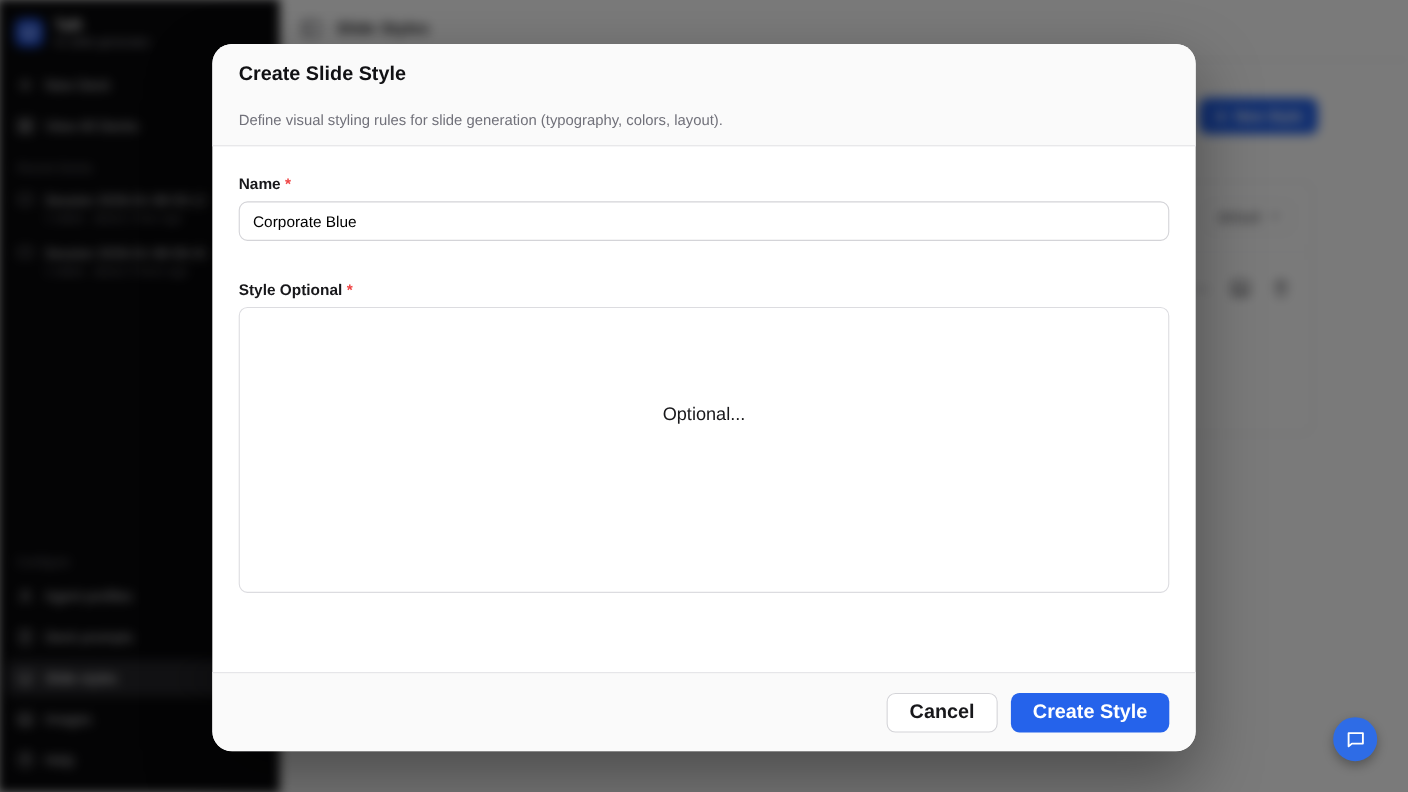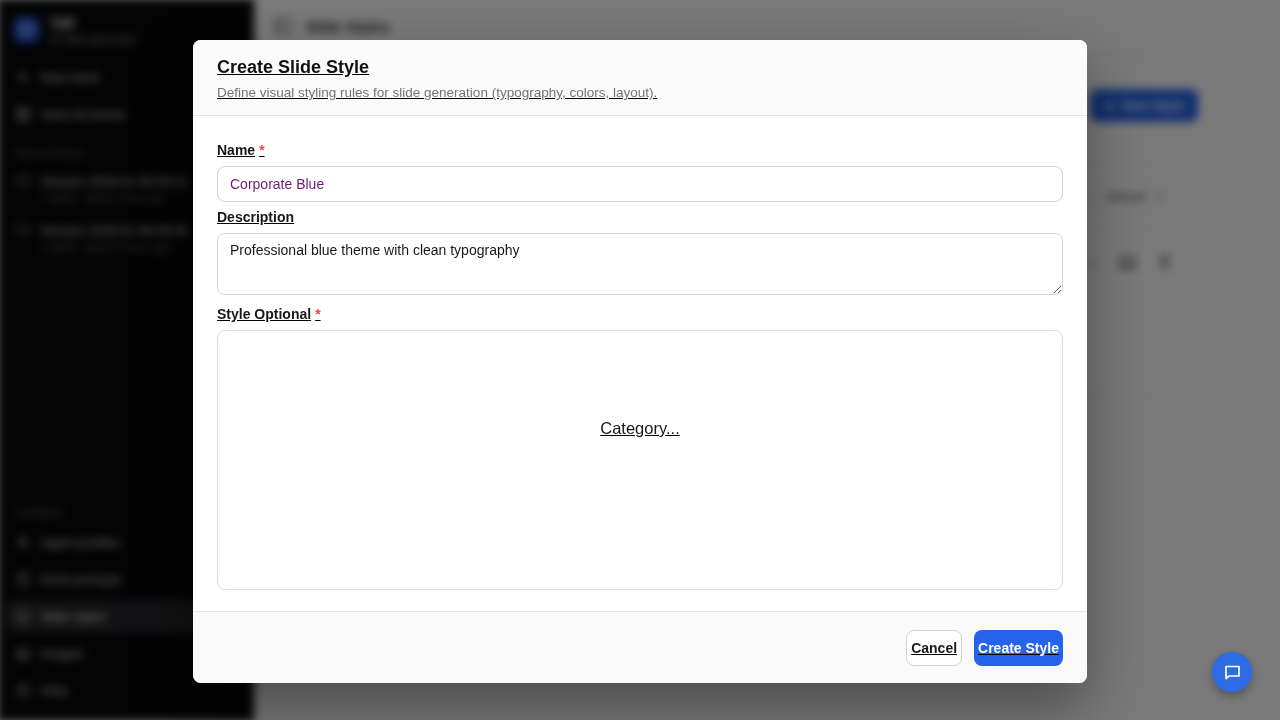--- a/index.html
+++ b/index.html
@@ -43,43 +43,43 @@
   .bg-row { height:64px; display:flex; align-items:center; justify-content:flex-end;
             gap:20px; padding:0 20px; color:#3f3f46; }
   .bg-row .dash { font-size:13px; color:#52525b; }
   .bg-ic { width:17px; height:17px; }
 
   
   .scrim { position:absolute; inset:0; background:rgba(0,0,0,0.52); }
 
   
   .modal { position:absolute; left:193px; top:40px; width:894px; height:643px;
-           background:#fff; border-radius:8px; overflow:hidden;
-           box-shadow:0 25px 60px rgba(0,0,0,.38); display:flex; flex-direction:column;text-decoration:underline; }
+           background:#fff; border-radius:18px; overflow:hidden;
+           box-shadow:0 25px 60px rgba(0,0,0,.38); display:flex; flex-direction:column; }
   .m-head { background:#fafafa; border-bottom:1px solid #e4e4e7; padding:17px 24px 15px; }
   .m-title { font-size:18px; font-weight:bold; color:#111114; }
-  .m-sub { font-size:13.5px; color:#71717a; margin-top:7px; }
+  .m-sub { font-size:13.5px; color:#71717a; margin-top:24px; }
   .m-body { flex:1; padding:26px 24px 0; overflow:hidden; }
-  .field { margin-bottom:7px; }
+  .field { margin-bottom:36px; }
   .flabel { display:flex; gap:4px; font-size:14px; font-weight:bold; color:#18181b; margin-bottom:8px; }
   .req { color:#ef4444; }
   .tinput { width:100%; height:36px; border:1px solid #d4d4d8; border-radius:8px;
-            padding:0 12px; font-size:14px; color:#701a75; background:#fff; outline:none;
+            padding:0 12px; font-size:14px; color:#000000; background:#fff; outline:none;
             font-family:"Liberation Sans", sans-serif; }
   .tarea { width:100%; height:62px; border:1px solid #d4d4d8; border-radius:8px;
            padding:8px 12px; font-size:14px; color:#18181b; resize:vertical; outline:none;
            font-family:"Liberation Sans", sans-serif; }
   .tinput.focused { border:1.5px solid #2563eb; }
   .helper { font-size:12.5px; color:#71717a; margin-top:6px; }
   .content-box { border:1px solid #dcdce0; border-radius:8px; height:260px;
                  display:flex; justify-content:center; align-items:flex-start; padding-top:88px; }
   .loading { font-size:16.5px; color:#18181b; }
   .m-foot { height:72px; background:#fafafa; border-top:1px solid #e4e4e7;
             display:flex; align-items:center; justify-content:flex-end; gap:12px; padding:0 24px; }
-  .btn { height:36px; padding:0 4px; border-radius:8px; font-size:14px; font-weight:bold;
+  .btn { height:36px; padding:0 20px; border-radius:8px; font-size:18px; font-weight:bold;
          display:flex; align-items:center; font-family:"Liberation Sans", sans-serif; }
   .btn-ghost { background:#fff; border:1px solid #d4d4d8; color:#18181b; }
   .btn-primary { background:#2563eb; border:none; color:#ffffff; }
 
   
   .chat-fab { position:absolute; left:1212px; top:652px; width:40px; height:40px;
               border-radius:50%; background:#2e6ce6; display:flex; align-items:center;
               justify-content:center; box-shadow:0 4px 10px rgba(0,0,0,.3); }
 </style>
 </head>
@@ -231,37 +231,31 @@
 
   <div class="m-body">
     <div class="field">
       <div class="flabel">
         <span>Name</span>
         <span class="req">*</span>
       </div>
       <input class="tinput" type="text" value="Corporate Blue" style="">
     </div>
 
-    <div class="field">
-      <div class="flabel">
-        <span>Description</span>
-      </div>
-      <textarea class="tarea" style="">Professional blue theme with clean typography</textarea>
-    </div>
 
     <div class="field">
     </div>
 
     <div class="field">
       <div class="flabel">
         <span>Style Optional</span>
         <span class="req">*</span>
       </div>
       <div class="content-box">
-        <span class="loading">Category...</span>
+        <span class="loading">Optional...</span>
       </div>
     </div>
   </div>
 
   <div class="m-foot">
     <button class="btn btn-ghost">Cancel</button>
     <button class="btn btn-primary">Create Style</button>
   </div>
 </div>
 

